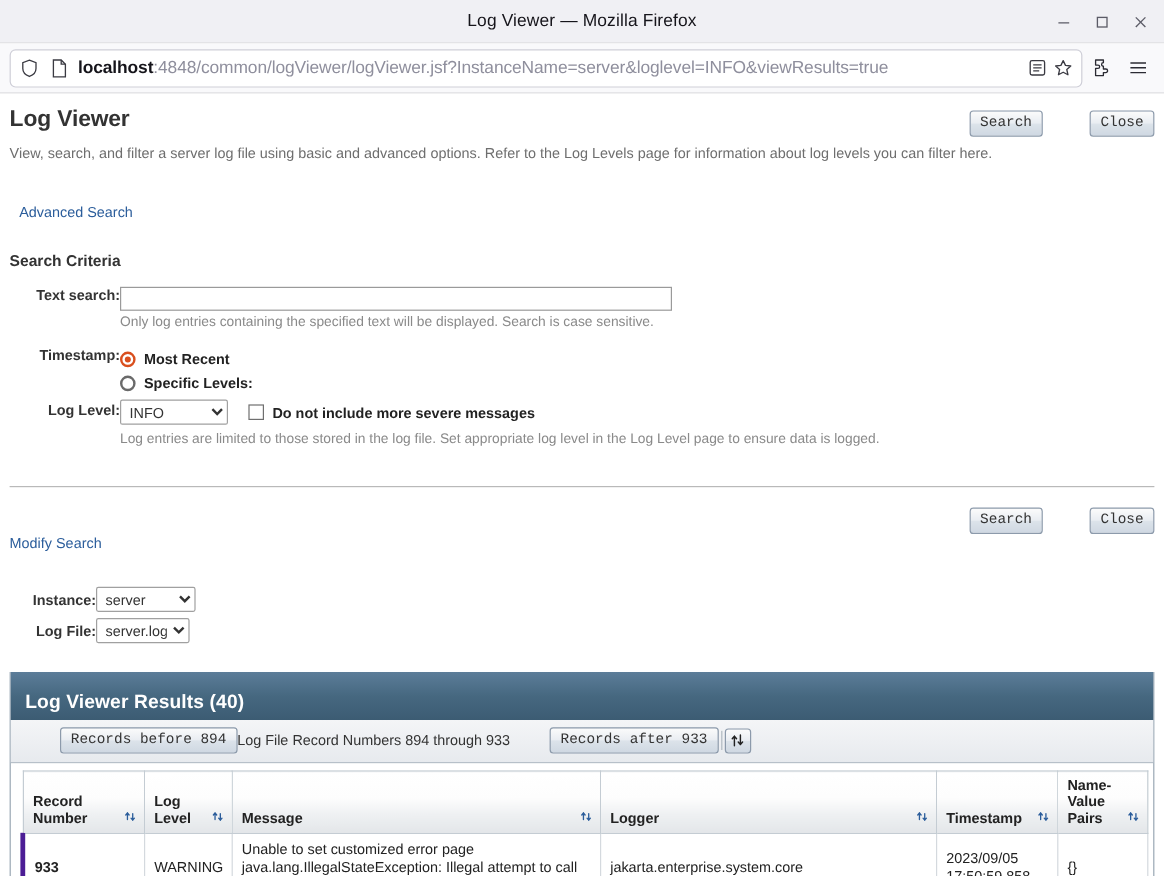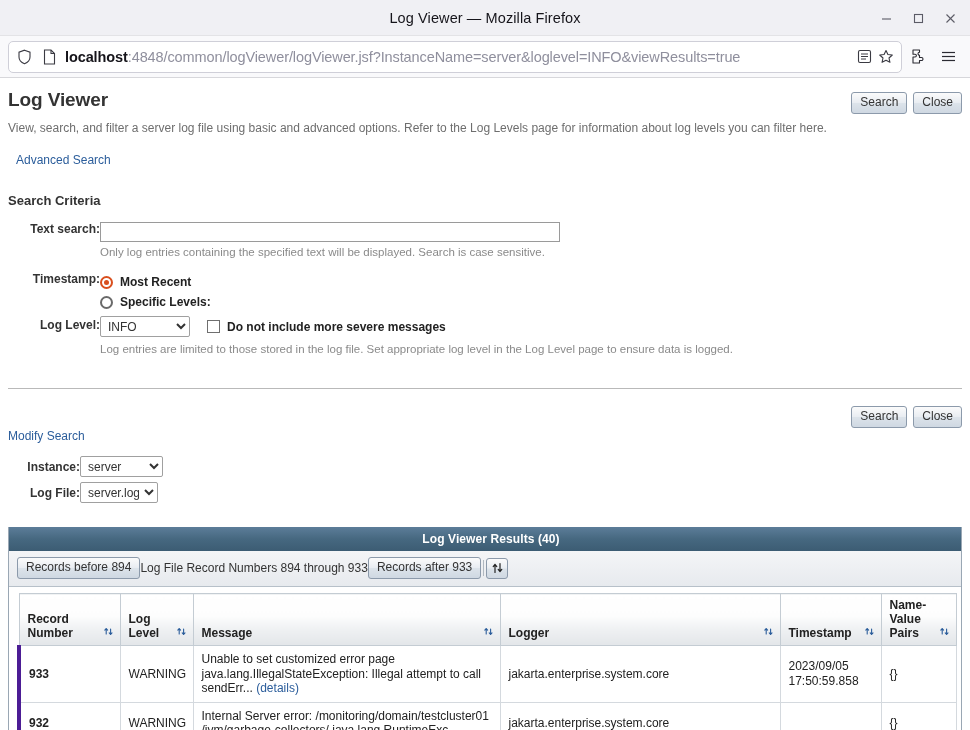--- a/index.html
+++ b/index.html
@@ -112,39 +112,40 @@
     letter-spacing: -0.1px;
   }
   .page-desc {
     margin: 7px 0 0 0;
     font-size: 12px;
     color: #6e6e6e;
   }
   .btn-group { display: flex; gap: 6px; padding-top: 3px; }
 
   .btn {
-    font-family: Liberation Sans, sans-serif;
+    font-family: Liberation Mono, monospace;
     font-size: 12px;
     color: #333;
     background: linear-gradient(to bottom, #fbfbfb 0%, #e9edf2 48%, #dce3ea 52%, #cfd8e2 100%);
     border: 1px solid #8c9aab;
     border-radius: 3px;
     padding: 2px 8px 3px 8px;
     line-height: 15px;
     cursor: default;
     white-space: nowrap;
+    margin-left: 33px;
   }
 
   .link {
     color: #2b5d9b;
     font-size: 12px;
     text-decoration: none;
     cursor: pointer;
   }
-  .adv-search { display: block; margin-top: 18px; margin-left: 8px; }
+  .adv-search { display: block; margin-top: 35px; margin-left: 8px; }
 
   h2.section-title {
     font-size: 13px;
     font-weight: bold;
     color: #333;
     margin: 26px 0 0 0;
   }
 
   table.criteria { border-collapse: collapse; margin-top: 14px; }
   table.criteria td { vertical-align: top; padding: 0; }
@@ -215,44 +216,43 @@
     margin: 19px 0 0 0;
   }
 
   .mid-btn-row {
     display: flex;
     justify-content: flex-end;
     padding-top: 14px;
   }
   .modify-search { display: block; margin-top: 1px; }
 
-  table.inst-tbl { border-collapse: collapse; margin-top: 13px; }
+  table.inst-tbl { border-collapse: collapse; margin-top: 29px; }
   table.inst-tbl td { padding: 0 0 5px 0; vertical-align: middle; }
   td.lbl2 {
     font-size: 12px; font-weight: bold; color: #333;
     text-align: right; padding-right: 9px; white-space: nowrap;
     width: 72px;
   }
 
   
   .results-panel {
     margin-top: 19px;
     border: 1px solid #9aa7b4;
     border-top: none;
     background: #fff;
     position: relative;
   }
   .results-header {
     background: linear-gradient(to bottom, #5c7d99 0%, #466880 50%, #3c5c73 100%);
     color: #ffffff;
-    font-size: 12px;
+    font-size: 16px;
     font-weight: bold;
-    padding: 5px 0 5px 12px;
+    padding: 17px 0 5px 12px;
     letter-spacing: 0.1px;
-    text-align: center;
   }
   .results-toolbar {
     background: linear-gradient(to bottom, #f4f5f7 0%, #e7eaee 100%);
     border-bottom: 1px solid #b7c0c9;
     padding: 6px 8px 7px 8px;
     display: flex;
     align-items: center;
   }
   .toolbar-text { font-size: 12px; color: #333; }
   .sep { width: 1px; height: 16px; background: #b0b8c0; margin: 0 2px; }

